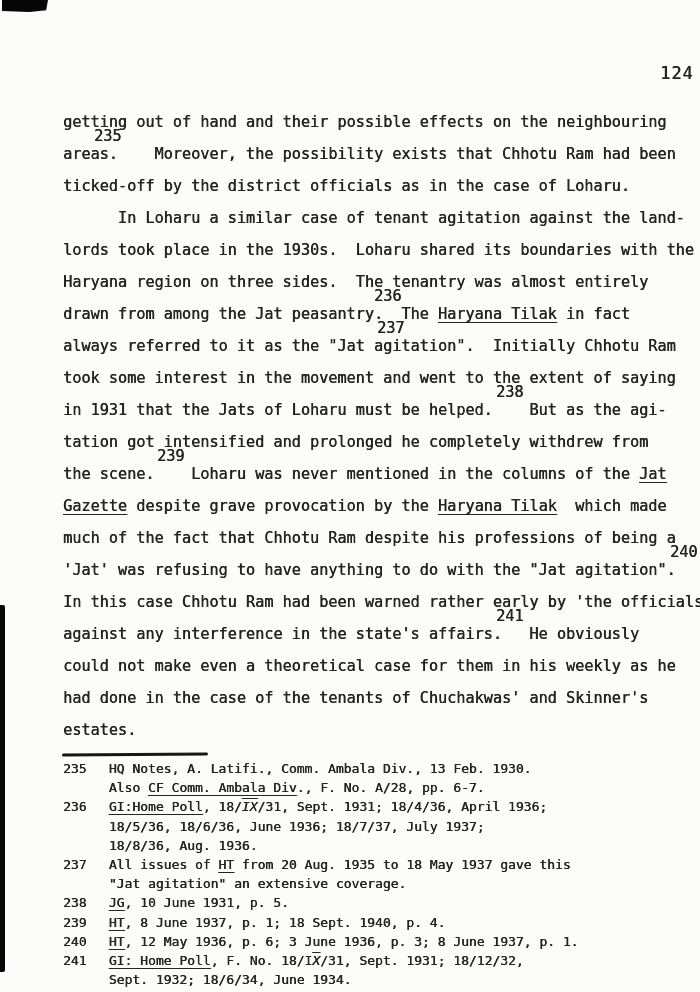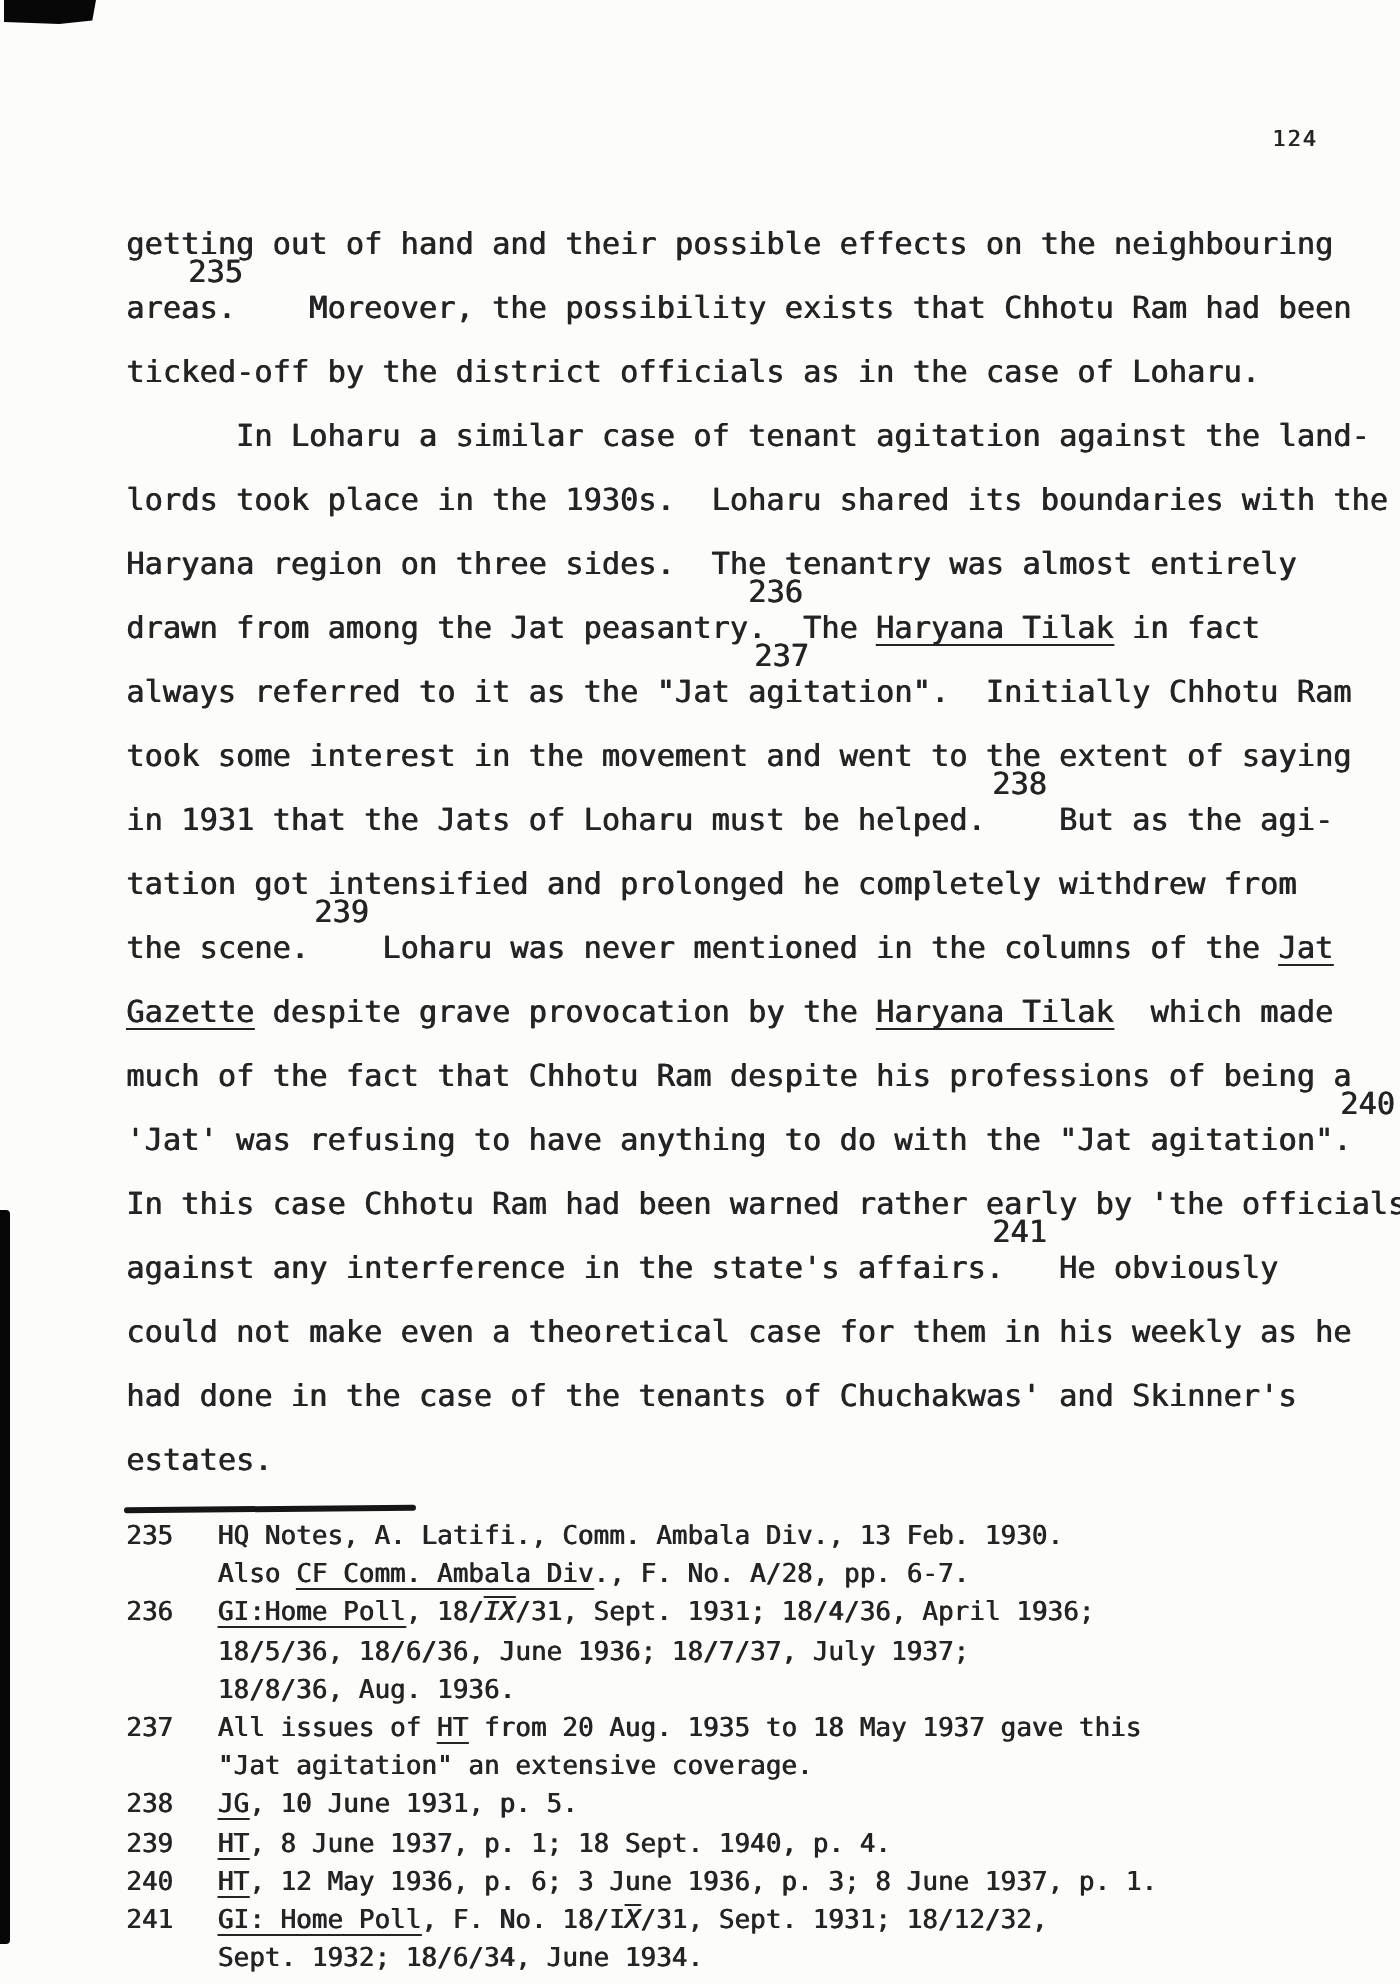--- a/index.html
+++ b/index.html
@@ -1,20 +1,20 @@
 <!DOCTYPE html>
 <html><head>
 <meta charset="utf-8">
 <style>
   html,body{margin:0;padding:0;}
   body{width:700px;height:992px;background:#fcfcfb;position:relative;overflow:hidden;
        font-family:"DejaVu Sans Mono","Liberation Mono",monospace;color:#242424;}
   .page{position:absolute;inset:0;overflow:hidden;}
   .ink{text-shadow:0.4px 0 0 currentColor;}
-  .page-number{position:absolute;left:636px;top:63px;font-size:11px;letter-spacing:1px;}
+  .page-number{position:absolute;left:660px;top:63px;font-size:17px;letter-spacing:1px;}
   .btext{position:absolute;left:63px;top:106px;font-size:15.2px;line-height:32px;white-space:pre;}
   .bline{height:32px;}
   .u{text-decoration:underline;text-underline-offset:3px;text-decoration-thickness:1.4px;margin-top:28px;}
   .o{text-decoration:overline;text-decoration-thickness:1.4px;font-style:italic;}
   .supref{position:absolute;font-size:15.2px;line-height:1;white-space:pre;}
   .fsep{position:absolute;left:62px;top:753px;width:146px;height:3px;background:#161616;
         transform:rotate(-0.5deg);border-radius:2px;}
   .fnotes{position:absolute;left:63px;top:759px;font-size:13px;line-height:19.2px;white-space:pre;}
   .fline{height:19.2px;}
   .fline.cont{padding-left:45.8px;}

